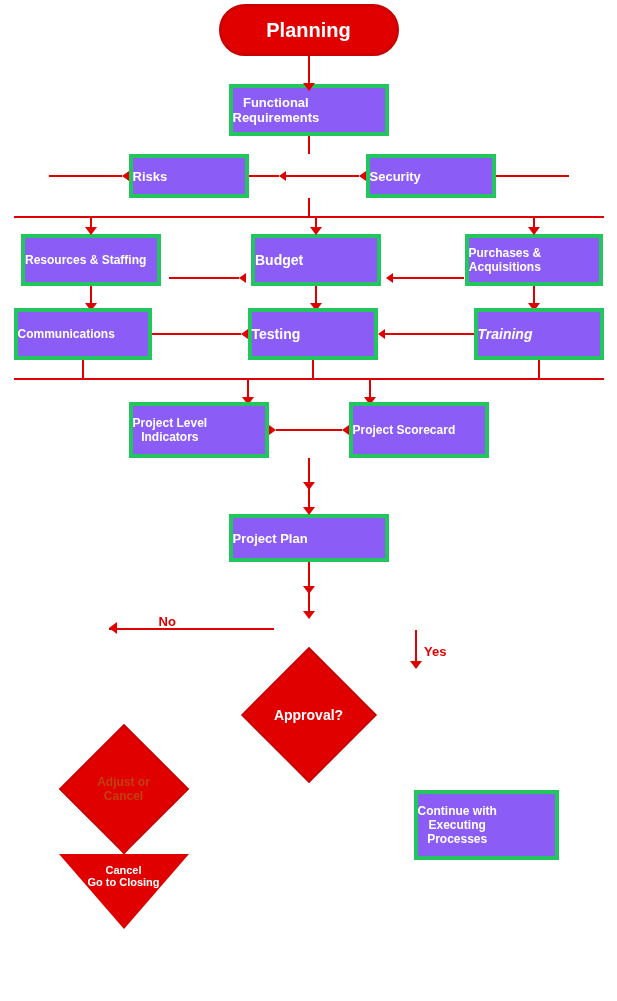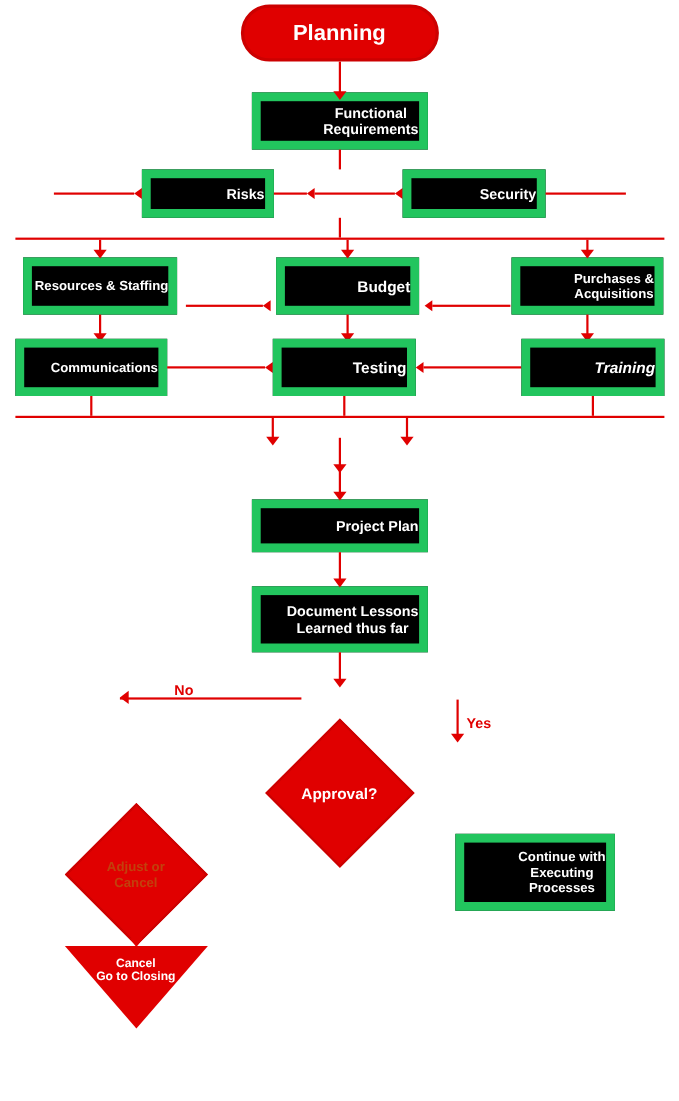--- a/index.html
+++ b/index.html
@@ -23,29 +23,29 @@
       text-align: center;
       font-weight: bold;
       font-size: 20px;
       border-radius: 50px;
       width: 180px;
       height: 52px;
       border: 3px solid #cc0000;
     }
 
     .box-rect {
-      background: #000000;
+      background: #8b5cf6;
       color: #fff;
       display: flex;
       align-items: center;
-      justify-content: flex-end;
+      justify-content: flex-start;
       text-align: center;
       font-weight: bold;
       font-size: 13px;
-      border: 8px solid #22c55e;
+      border: 4px solid #22c55e;
     }
 
     
     .fc-container {
       width: 617px;
       position: relative;
       display: flex;
       flex-direction: column;
       align-items: center;
     }
@@ -205,41 +205,53 @@
       </div>
     </div>
 
     <div style="display:flex;flex-direction:column;align-items:center;margin-left:60px;">
       <div style="width:2px;height:18px;background:#e00000;position:relative;">
         <div style="position:absolute;bottom:-7px;left:50%;transform:translateX(-50%);border-left:6px solid transparent;border-right:6px solid transparent;border-top:8px solid #e00000;"></div>
       </div>
     </div>
   </div>
 
+  <div style="position:relative;width:500px;display:flex;flex-direction:row;align-items:center;justify-content:center;margin-top:4px;">
+    <div class="box-rect" style="width:140px;height:56px;font-size:12px;">
+      <span style="text-align:center;">Project Level<br>Indicators</span>
+    </div>
+
+    <div style="display:flex;align-items:center;width:80px;">
+      <div style="border-top:5px solid transparent;border-bottom:5px solid transparent;border-left:7px solid #e00000;"></div>
+      <div style="height:2px;background:#e00000;flex:1;"></div>
+      <div style="border-top:5px solid transparent;border-bottom:5px solid transparent;border-right:7px solid #e00000;"></div>
+    </div>
+
+    <div class="box-rect" style="width:140px;height:56px;font-size:12px;">
+      <span style="text-align:center;">Project Scorecard</span>
+    </div>
+  </div>
 
   <div style="width:2px;height:25px;background:#e00000;position:relative;margin:0 auto;">
     <div style="position:absolute;bottom:-7px;left:50%;transform:translateX(-50%);border-left:6px solid transparent;border-right:6px solid transparent;border-top:8px solid #e00000;"></div>
   </div>
 
 
   <div style="width:2px;height:25px;background:#e00000;position:relative;margin:0 auto;">
     <div style="position:absolute;bottom:-7px;left:50%;transform:translateX(-50%);border-left:6px solid transparent;border-right:6px solid transparent;border-top:8px solid #e00000;"></div>
   </div>
 
   <div class="box-rect" style="width:160px;height:48px;font-size:13px;margin-top:6px;">
     <span>Project Plan</span>
   </div>
 
   <div style="width:2px;height:25px;background:#e00000;position:relative;margin:0 auto;">
     <div style="position:absolute;bottom:-7px;left:50%;transform:translateX(-50%);border-left:6px solid transparent;border-right:6px solid transparent;border-top:8px solid #e00000;"></div>
   </div>
 
-  <div class="box-rect" style="width:160px;height:60px;font-size:13px;margin-top:6px;">
-    <span style="text-align:center;">Document Lessons<br>Learned thus far</span>
-  </div>
 
   <div style="width:2px;height:25px;background:#e00000;position:relative;margin:0 auto;">
     <div style="position:absolute;bottom:-7px;left:50%;transform:translateX(-50%);border-left:6px solid transparent;border-right:6px solid transparent;border-top:8px solid #e00000;"></div>
   </div>
 
   <div style="position:relative;width:400px;height:60px;margin-top:0;">
 
     <span style="position:absolute;left:50px;top:2px;color:#e00000;font-size:13px;font-weight:bold;">No</span>
 
     <div style="position:absolute;top:16px;left:0;width:165px;height:2px;background:#e00000;"></div>
@@ -271,21 +283,21 @@
       <div style="width:2px;height:22px;background:#e00000;position:relative;margin:0 auto;">
         <div style="position:absolute;bottom:-7px;left:50%;transform:translateX(-50%);border-left:6px solid transparent;border-right:6px solid transparent;border-top:8px solid #e00000;"></div>
       </div>
 
       <div style="position:relative;width:130px;height:75px;margin-top:6px;">
         <div style="width:0;height:0;border-left:65px solid transparent;border-right:65px solid transparent;border-top:75px solid #e00000;position:absolute;top:0;left:0;"></div>
         <span style="position:absolute;top:10px;left:50%;transform:translateX(-50%);color:#fff;font-size:11px;font-weight:bold;text-align:center;width:90px;white-space:pre-line;">Cancel<br>Go to Closing</span>
       </div>
     </div>
 
-    <div style="display:flex;flex-direction:column;align-items:center;margin-right:10px;">
+    <div style="display:flex;flex-direction:column;align-items:center;margin-right:10px;margin-top:38px;">
       <div class="box-rect" style="width:145px;height:70px;font-size:12px;">
         <span style="text-align:center;">Continue with<br>Executing<br>Processes</span>
       </div>
     </div>
 
   </div>
 
 </div>
 
 </body></html>

